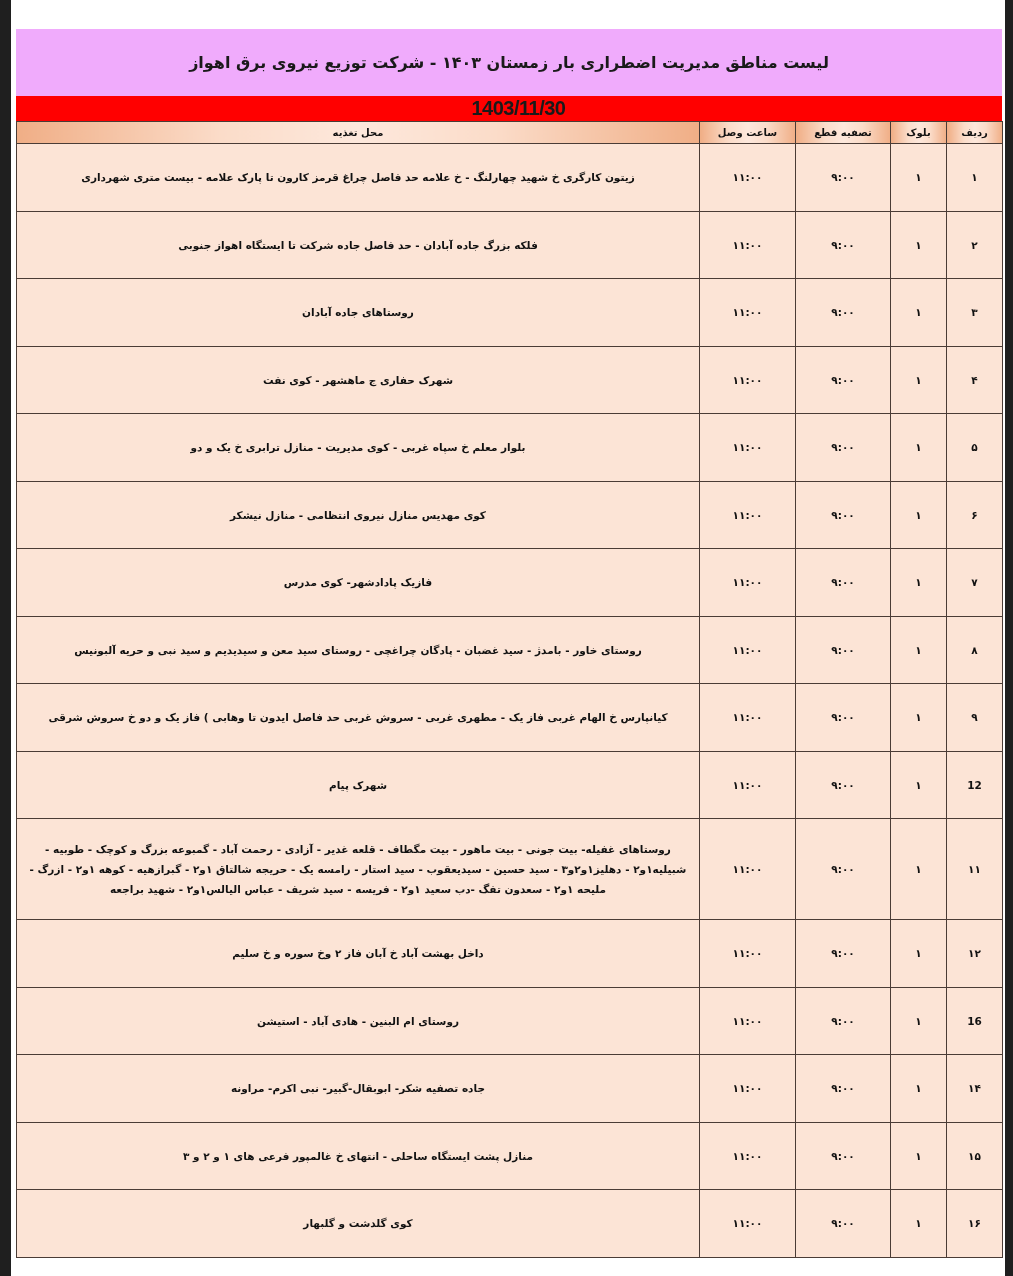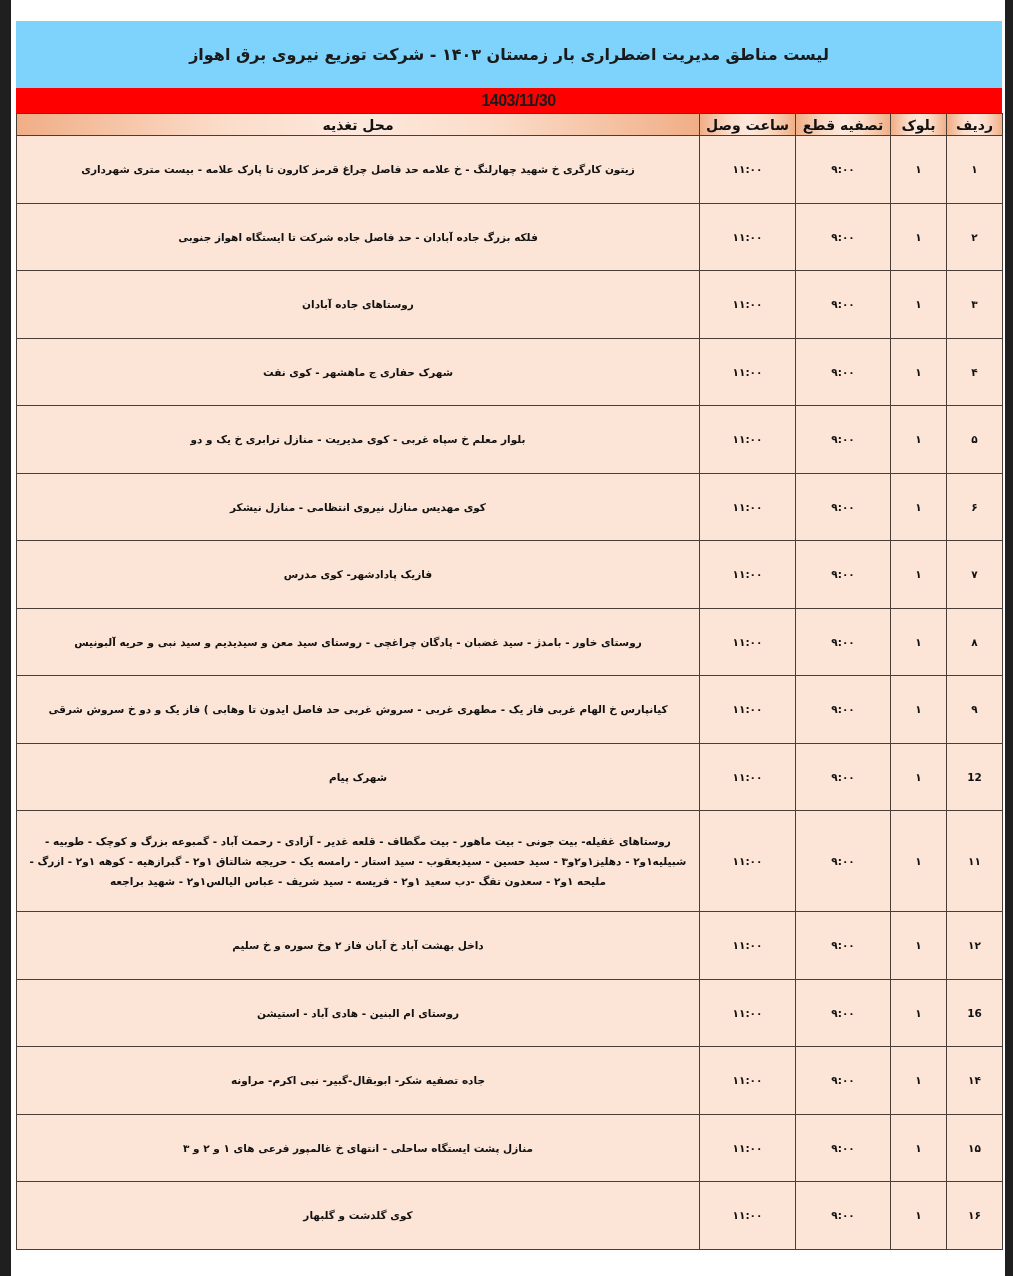--- a/index.html
+++ b/index.html
@@ -5,40 +5,40 @@
   html, body { margin: 0; padding: 0; }
   body {
     width: 1013px; height: 1276px; position: relative; overflow: hidden;
     background: #ffffff;
     font-family: "DejaVu Sans", sans-serif;
   }
   .edge-left { position: absolute; left: 0; top: 0; width: 11px; height: 1276px; background: #1f1f1f; }
   .edge-right { position: absolute; right: 0; top: 0; width: 8px; height: 1276px; background: #1f1f1f; }
   .sheet { position: absolute; left: 16px; top: 21px; width: 986px; }
   .title-bar {
-    height: 67px; background: #7dd3fc;
+    height: 67px; background: #f0abfc;
     display: flex; align-items: center; justify-content: center;
-    direction: rtl; font-weight: bold; font-size: 16px; color: #1a1a1a;
+    direction: rtl; font-weight: bold; font-size: 16px; color: #1a1a1a; margin-top: 8px;
   }
   .date-bar {
     height: 25px; background: #ff0000;
     display: flex; align-items: center; justify-content: center;
     font-family: "Liberation Sans", sans-serif;
-    font-weight: bold; font-size: 16px; color: #1a1a1a; letter-spacing: -0.5px; padding-left: 19px;
+    font-weight: bold; font-size: 20px; color: #1a1a1a; letter-spacing: -0.5px; padding-left: 19px;
   }
   table.grid {
     width: 986px; border-collapse: collapse; table-layout: fixed;
     direction: rtl; background: #fce4d6;
   }
   table.grid th, table.grid td {
     border: 1px solid #4a3c36; padding: 0; text-align: center; vertical-align: middle;
     color: #111; overflow: hidden;
   }
   table.grid th {
-    height: 21px; font-size: 14px; font-weight: bold;
+    height: 21px; font-size: 10px; font-weight: bold;
     background: linear-gradient(to right, #f0ae86 0%, #fbdcc9 30%, #fde8dc 50%, #fbdcc9 70%, #f0ae86 100%);
   }
   table.grid td { height: 66.5px; font-size: 10.5px; font-weight: bold; }
   table.grid tr.tall td { height: 100px; }
   td.desc { padding: 0 10px; line-height: 20px; }
   td.num { font-size: 11px; }
   col.c-row { width: 56px; }
   col.c-block { width: 56px; }
   col.c-cut { width: 95px; }
   col.c-conn { width: 96px; }

